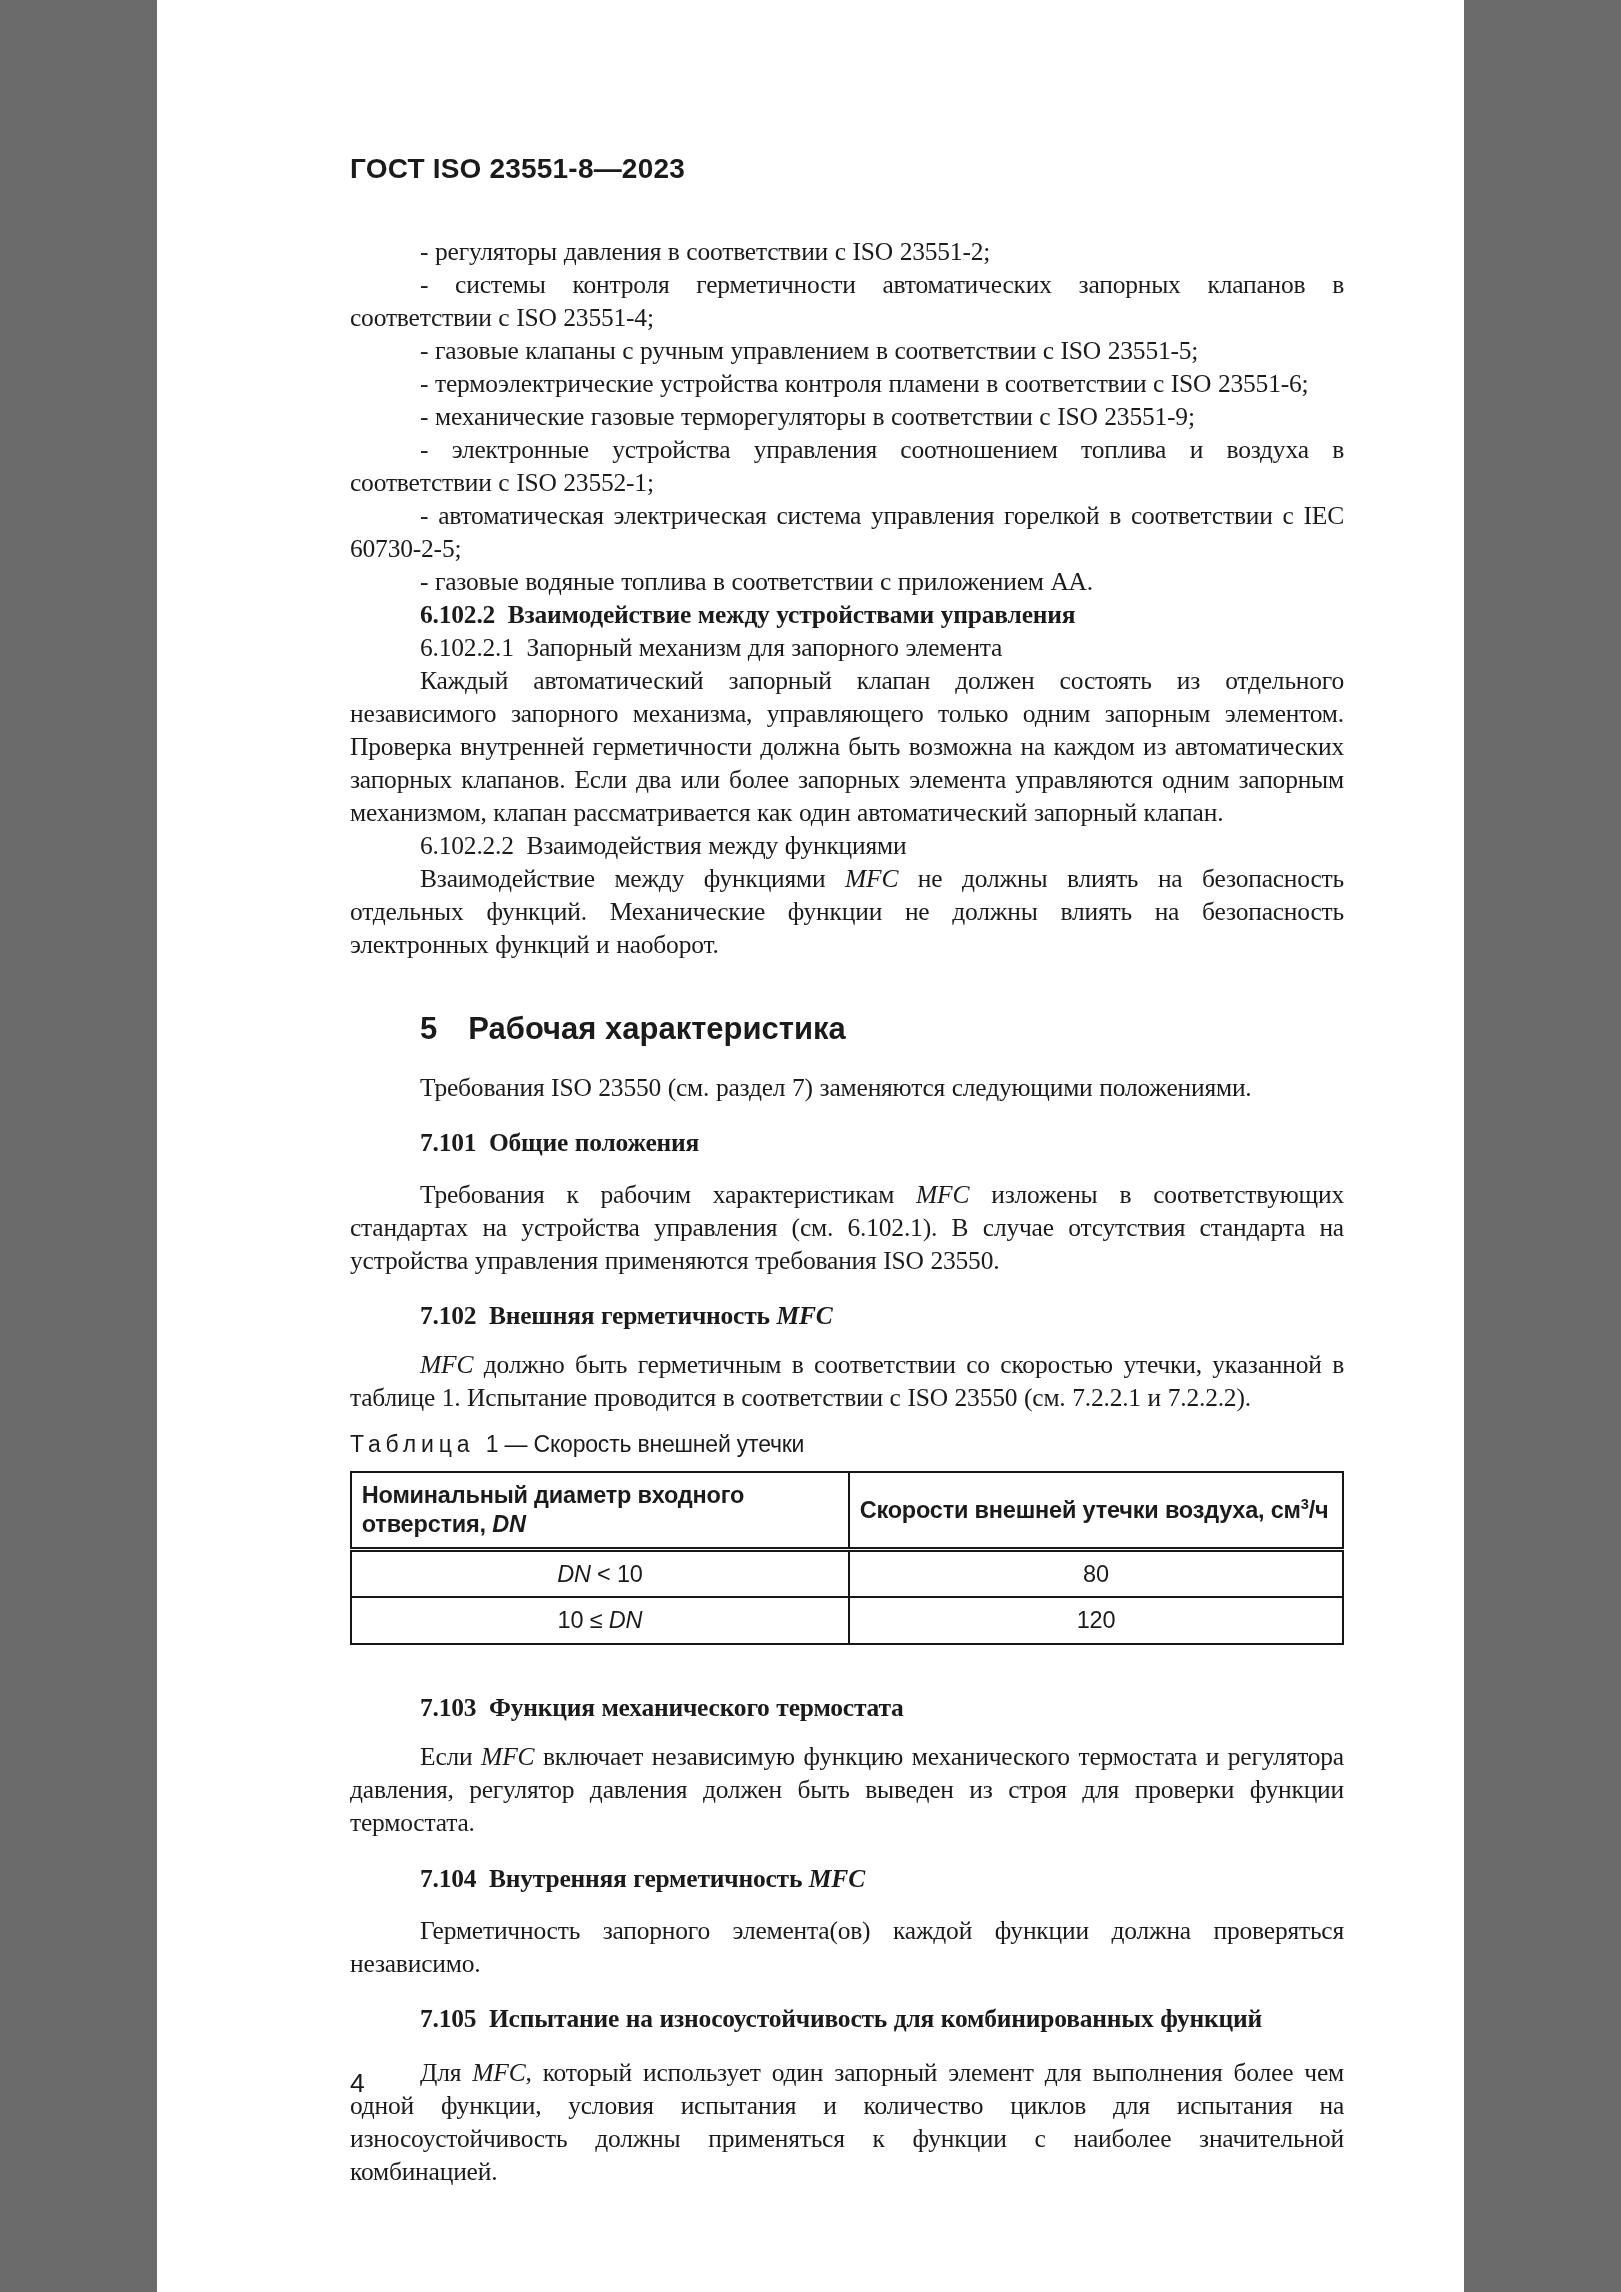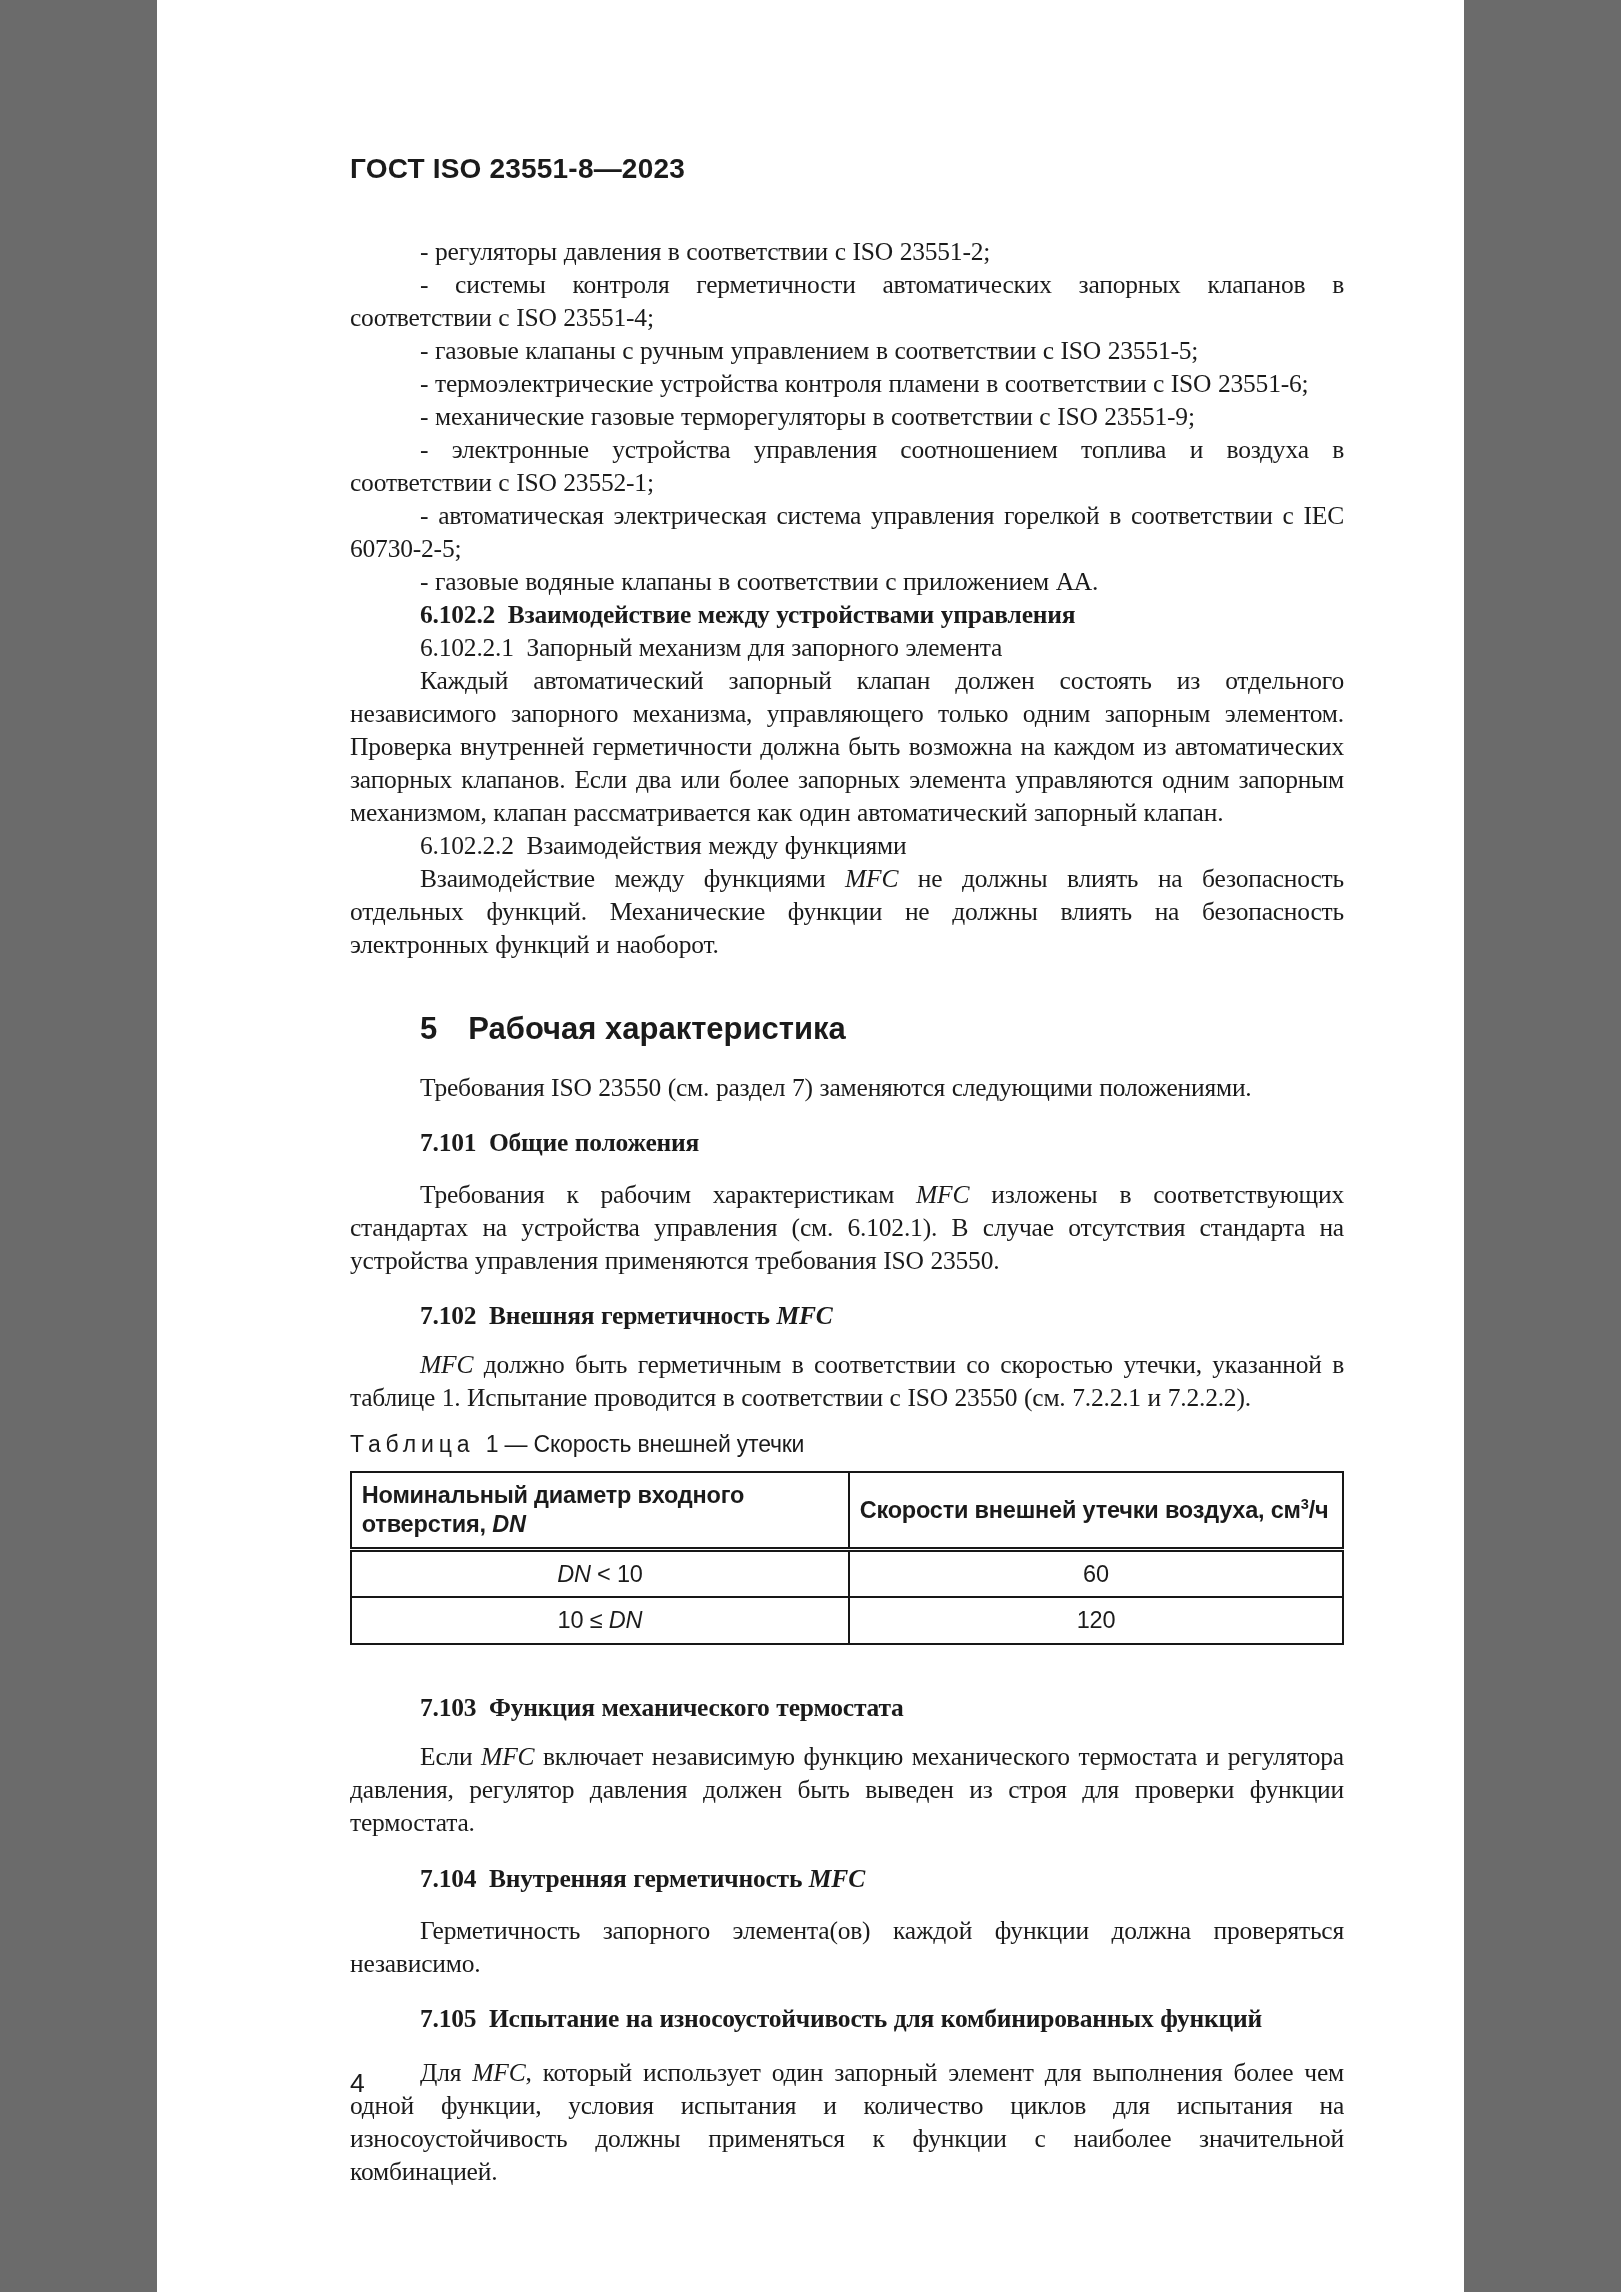--- a/index.html
+++ b/index.html
@@ -96,21 +96,21 @@
   <div class="doc-header">ГОСТ ISO 23551-8—2023</div>
 
   <div>
       <div class="para"><span>- регуляторы давления в соответствии с ISO 23551-2;</span></div>
       <div class="para"><span>- системы контроля герметичности автоматических запорных клапанов в соответствии с ISO 23551-4;</span></div>
       <div class="para"><span>- газовые клапаны с ручным управлением в соответствии с ISO 23551-5;</span></div>
       <div class="para"><span>- термоэлектрические устройства контроля пламени в соответствии с ISO 23551-6;</span></div>
       <div class="para"><span>- механические газовые терморегуляторы в соответствии с ISO 23551-9;</span></div>
       <div class="para"><span>- электронные устройства управления соотношением топлива и воздуха в соответствии с ISO 23552-1;</span></div>
       <div class="para"><span>- автоматическая электрическая система управления горелкой в соответствии с IEC 60730-2-5;</span></div>
-      <div class="para"><span>- газовые водяные клапаны в соответствии с приложением АА.</span></div>
+      <div class="para"><span>- газовые водяные топлива в соответствии с приложением АА.</span></div>
     </div>
 
   <div class="para bold"><span>6.102.2 Взаимодействие между устройствами управления</span></div>
   <div class="para"><span>6.102.2.1 Запорный механизм для запорного элемента</span></div>
   <div class="para"><span>Каждый автоматический запорный клапан должен состоять из отдельного независимого запорно­го механизма, управляющего только одним запорным элементом. Проверка внутренней герметичности должна быть возможна на каждом из автоматических запорных клапанов. Если два или более запорных элемента управляются одним запорным механизмом, клапан рассматривается как один автоматиче­ский запорный клапан.</span></div>
   <div class="para"><span>6.102.2.2 Взаимодействия между функциями</span></div>
   <div class="para"><span>Взаимодействие между функциями </span><span class="it">MFC</span><span> не должны влиять на безопасность отдельных функций. Механические функции не должны влиять на безопасность электронных функций и наоборот.</span></div>
 
   <div class="sec-title"><span>5  Рабочая характеристика</span></div>
   <div class="para mt23"><span>Требования ISO 23550 (см. раздел 7) заменяются следующими положениями.</span></div>
@@ -126,21 +126,21 @@
   <table class="leak-table">
     <thead>
       <tr>
         <th class="col-left"><span>Номинальный диаметр входного отверстия, </span><span class="it">DN</span></th>
         <th class="col-right"><span>Скорости внешней утечки воздуха, см</span><sup>3</sup><span>/ч</span></th>
       </tr>
     </thead>
     <tbody>
       <tr>
         <td><span class="it">DN</span><span> &lt; 10</span></td>
-        <td><span>60</span></td>
+        <td><span>80</span></td>
       </tr>
       <tr>
         <td><span>10 ≤ </span><span class="it">DN</span></td>
         <td><span>120</span></td>
       </tr>
     </tbody>
   </table>
 
   <div class="para bold mt47"><span>7.103 Функция механического термостата</span></div>
   <div class="para mt16"><span>Если </span><span class="it">MFC</span><span> включает независимую функцию механического термостата и регулятора давления, регулятор давления должен быть выведен из строя для проверки функции термостата.</span></div>

